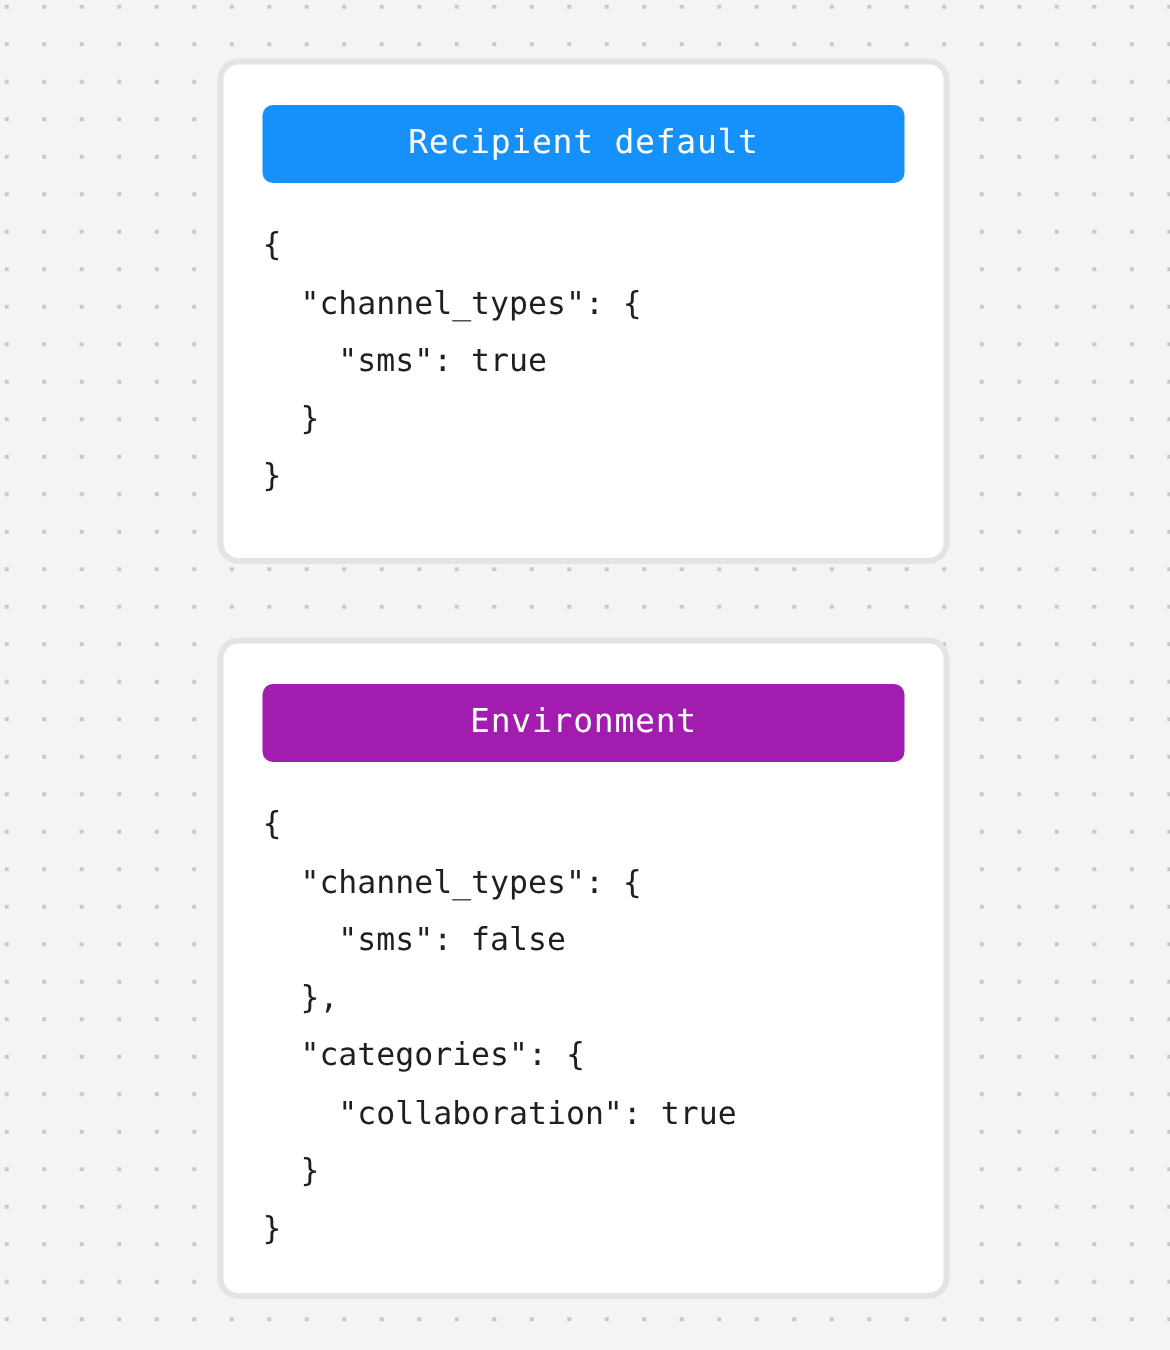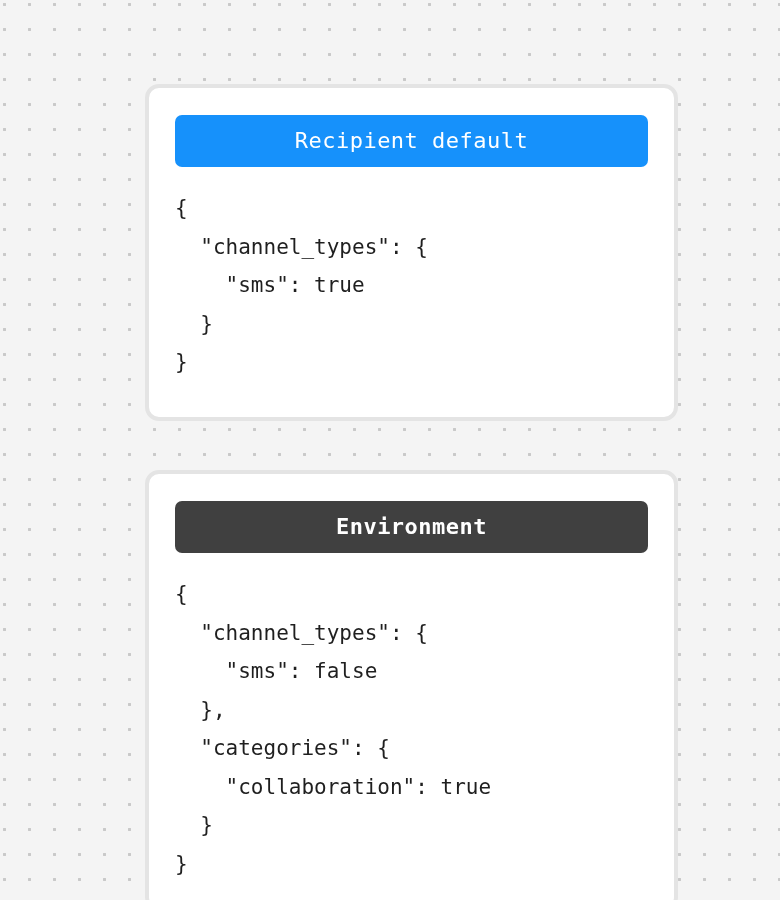--- a/index.html
+++ b/index.html
@@ -20,27 +20,26 @@
 
   .canvas {
     position: relative;
     width: 780px;
     height: 900px;
   }
 
   .card {
     position: absolute;
     left: 145px;
-    width: 533px;
+    width: 488px;
     background: #ffffff;
     border: 4px solid #e4e4e4;
     border-radius: 14px;
     box-sizing: border-box;
     overflow: hidden;
-    margin-top: 45px;
   }
 
   #card-recipient-default {
     top: 39px;
     height: 337px;
   }
 
   #card-environment {
     top: 425px;
     height: 441px;
@@ -61,21 +60,21 @@
     justify-content: center;
     color: #ffffff;
     font-size: 22px;
     font-family: "DejaVu Sans Mono", "Liberation Mono", monospace;
     letter-spacing: 0.5px;
     line-height: 1;
     user-select: none;
   }
 
   .card-header.blue  { background-color: #1691fb; }
-  .card-header.green { background-color: #404040; font-weight: bold; }
+  .card-header.green { background-color: #a21caf; }
 
   .json-block {
     margin: 0;
     padding: 22px 26px 0 26px;
     color: #1f1f1f;
     font-family: "DejaVu Sans Mono", "Liberation Mono", monospace;
     font-size: 21px;
     line-height: 38.5px;
     white-space: pre;
     font-weight: 400;

